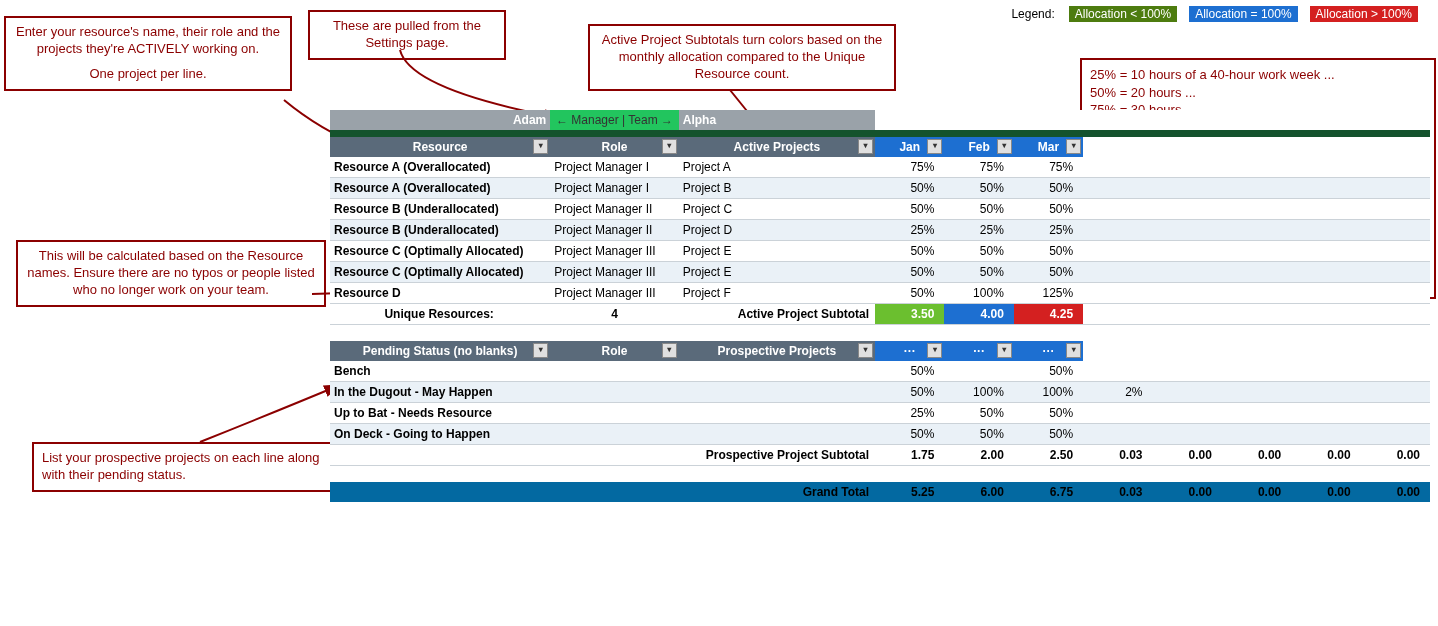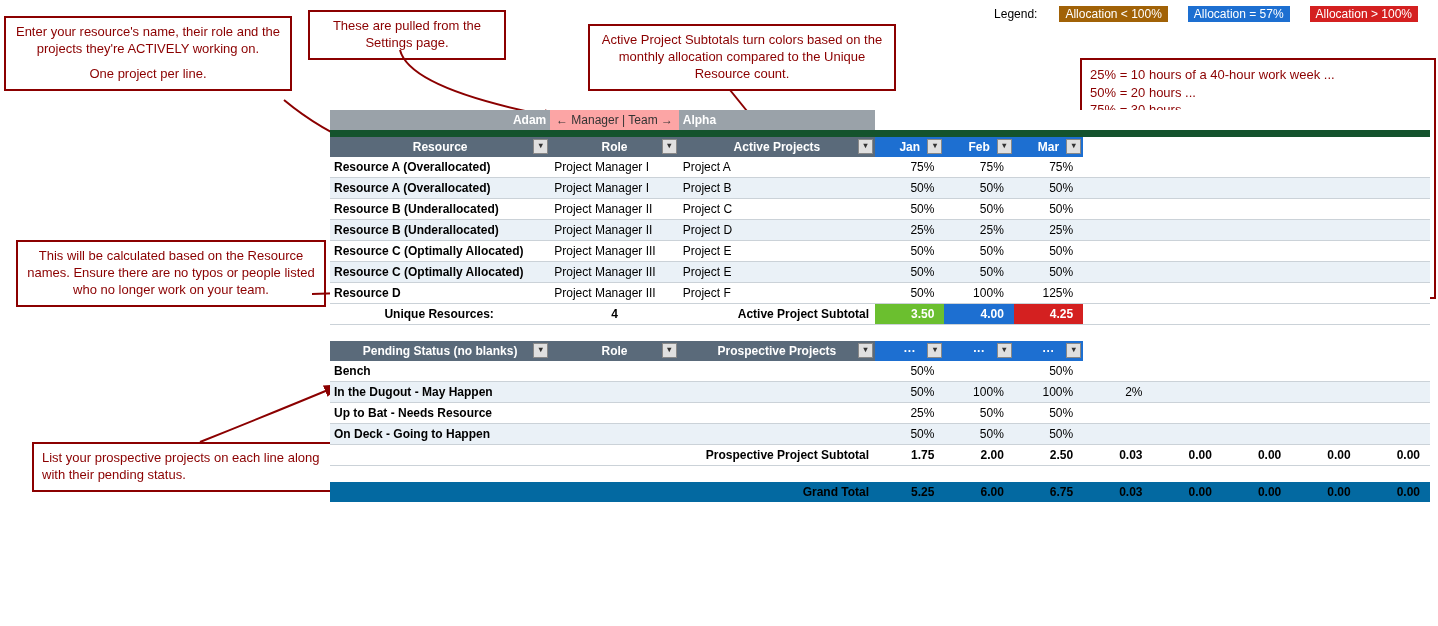--- a/index.html
+++ b/index.html
@@ -19,33 +19,33 @@
     border: 2px solid #8B0000;
     background: #ffffff;
     color: #8B0000;
     padding: 6px 8px;
     line-height: 1.3;
     font-size: 13px;
   }
   .callout.center { text-align: center; }
 
   
-  .legend { position: absolute; right: 20px; top: 6px; font-size: 12px; display: flex; align-items: center; gap: 20px; }
+  .legend { position: absolute; right: 20px; top: 6px; font-size: 12px; display: flex; align-items: center; gap: 12px; }
   .legend .lab { color: #000; margin-right: 2px; }
   .swatch { color: #fff; padding: 1px 6px; font-weight: normal; }
-  .sw-green { background: #a16207; }
+  .sw-green { background: #4d7c0f; }
   .sw-blue  { background: #1d6fd1; }
   .sw-red   { background: #d42020; }
 
   
   .sheet { position: absolute; left: 330px; top: 110px; width: 1100px; }
   table { border-collapse: collapse; width: 100%; }
   td, th { padding: 1px 4px; height: 18px; vertical-align: middle; white-space: nowrap; }
   .top-context td { background: #9aa2a9; color: #fff; font-weight: bold; text-align: center; border-bottom: 7px solid #14532d;}
-  .top-context .manager-cell { background: #fca5a5; color: #333; font-weight: normal; }
+  .top-context .manager-cell { background: #22c55e; color: #333; font-weight: normal; }
   .hdr td { background: #5a6a7a; color: #fff; font-weight: bold; position: relative; text-align: center; }
   .hdr td.month { background: #1d6fd1; color: #fff; }
   .drop { position: absolute; right: 2px; top: 2px; width: 13px; height: 13px; background: #e0e0e0; border: 1px solid #888; font-size: 8px; line-height: 11px; text-align: center; color: #333; }
   .row-a { background: #ffffff; }
   .row-b { background: #eaf1f7; }
   .row-a td, .row-b td { border-bottom: 1px solid #cbd2d8; }
   .res { font-weight: bold; }
   .num { text-align: right; padding-right: 10px; }
   .subtotal-label { text-align: right; font-weight: bold; padding-right: 6px; }
   .unique-label { text-align: center; font-weight: bold; padding-right: 6px; }
@@ -59,21 +59,21 @@
   svg.connector { position: absolute; top: 0; left: 0; pointer-events: none; }
 </style>
 </head>
 <body>
 
 <div class="canvas">
 
   <div class="legend">
     <span class="lab">Legend:</span>
     <span class="swatch sw-green">Allocation &lt; 100%</span>
-    <span class="swatch sw-blue">Allocation = 57%</span>
+    <span class="swatch sw-blue">Allocation = 100%</span>
     <span class="swatch sw-red">Allocation &gt; 100%</span>
   </div>
 
   <div class="callout center" style="left:4px; top:16px; width:268px;">
     <div>Enter your resource's name, their role and the projects they're ACTIVELY working on.</div>
     <div style="height:8px"></div>
     <div>One project per line.</div>
   </div>
 
   <div class="callout center" style="left:308px; top:10px; width:178px;">

